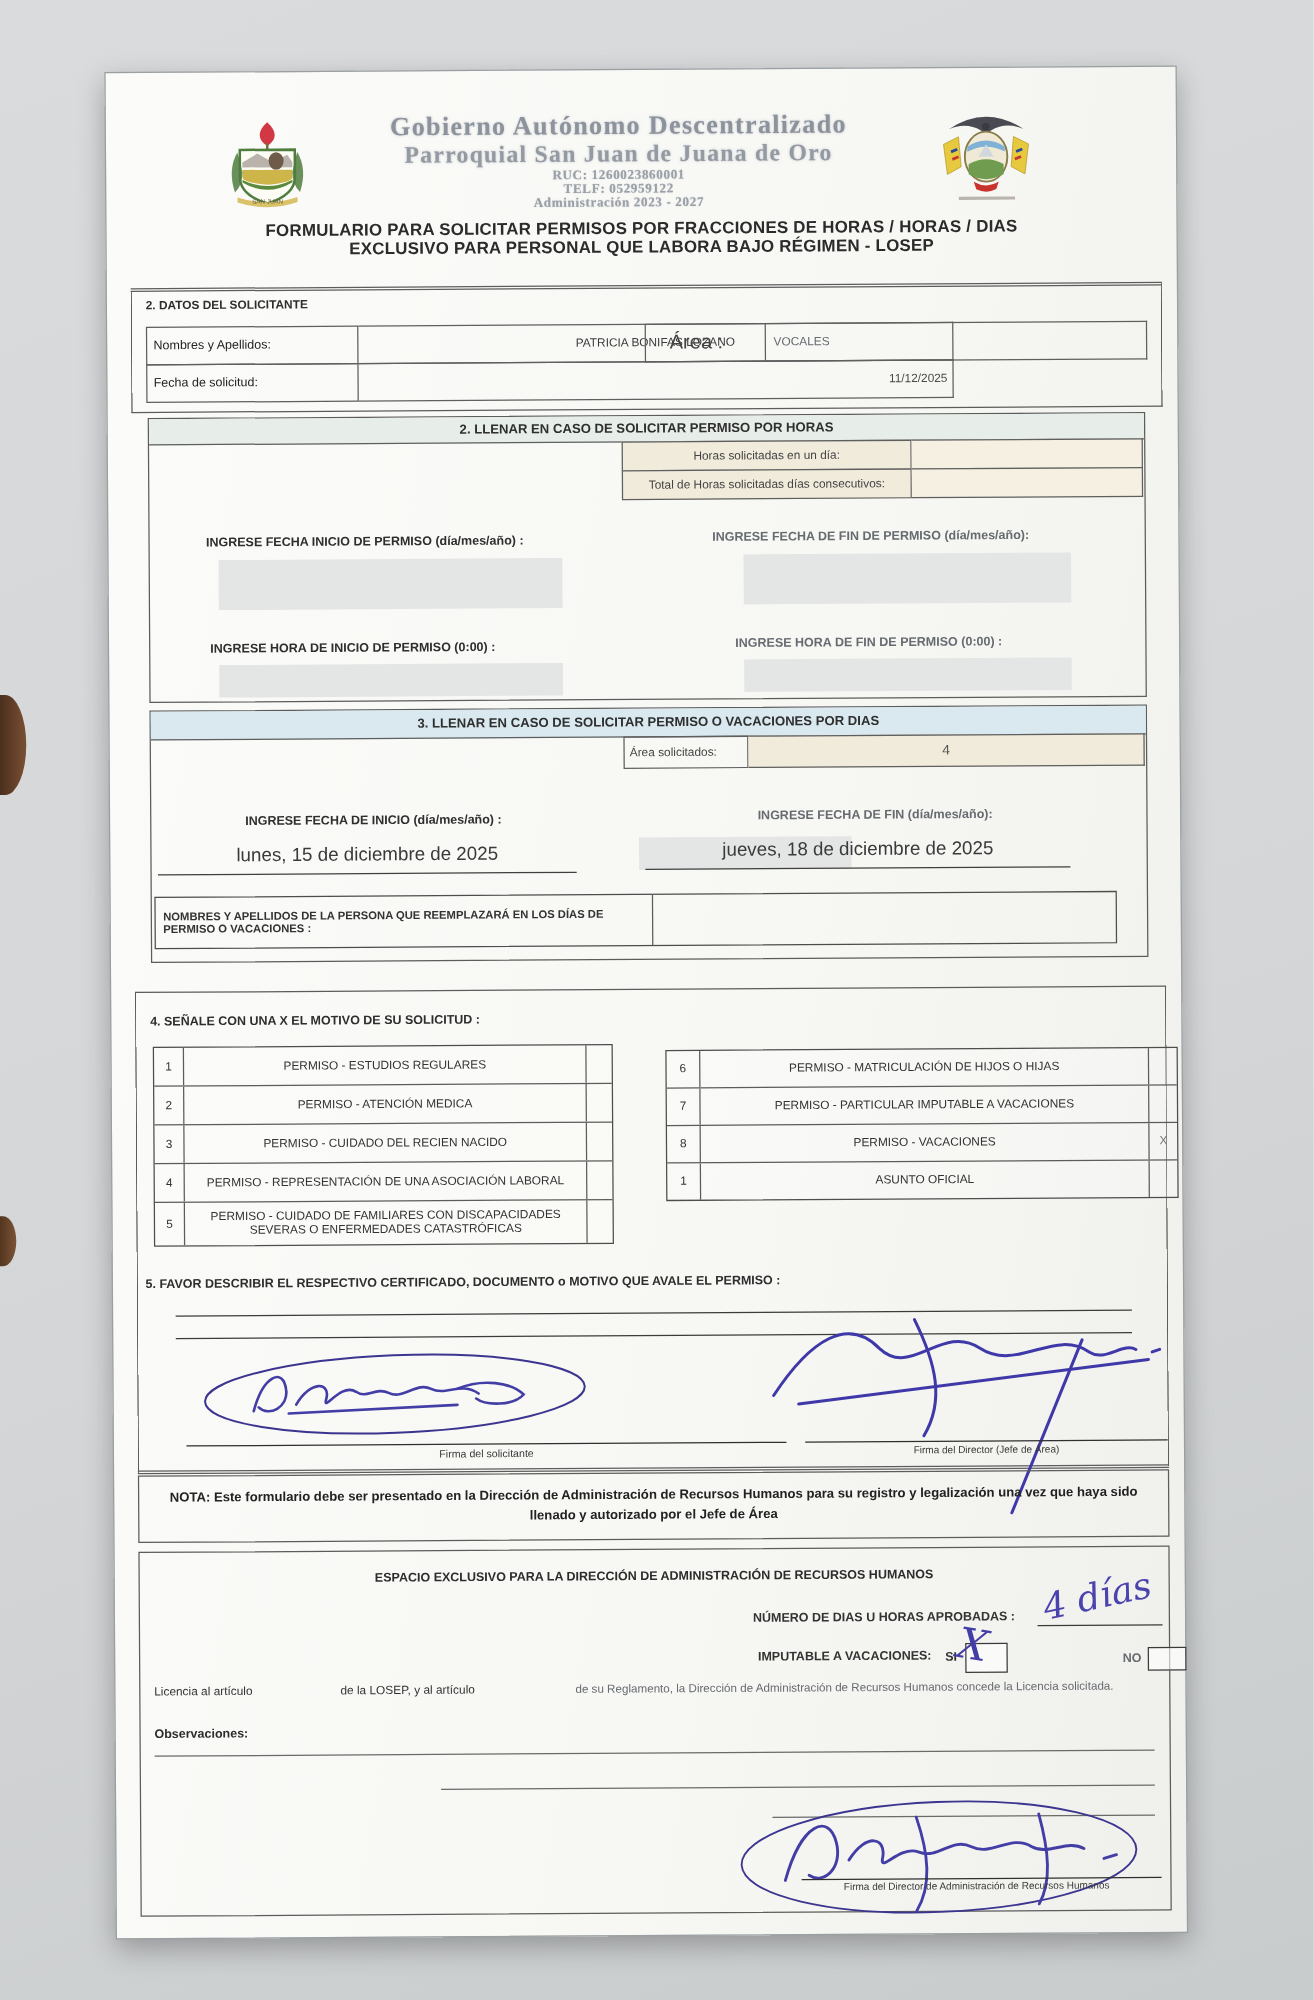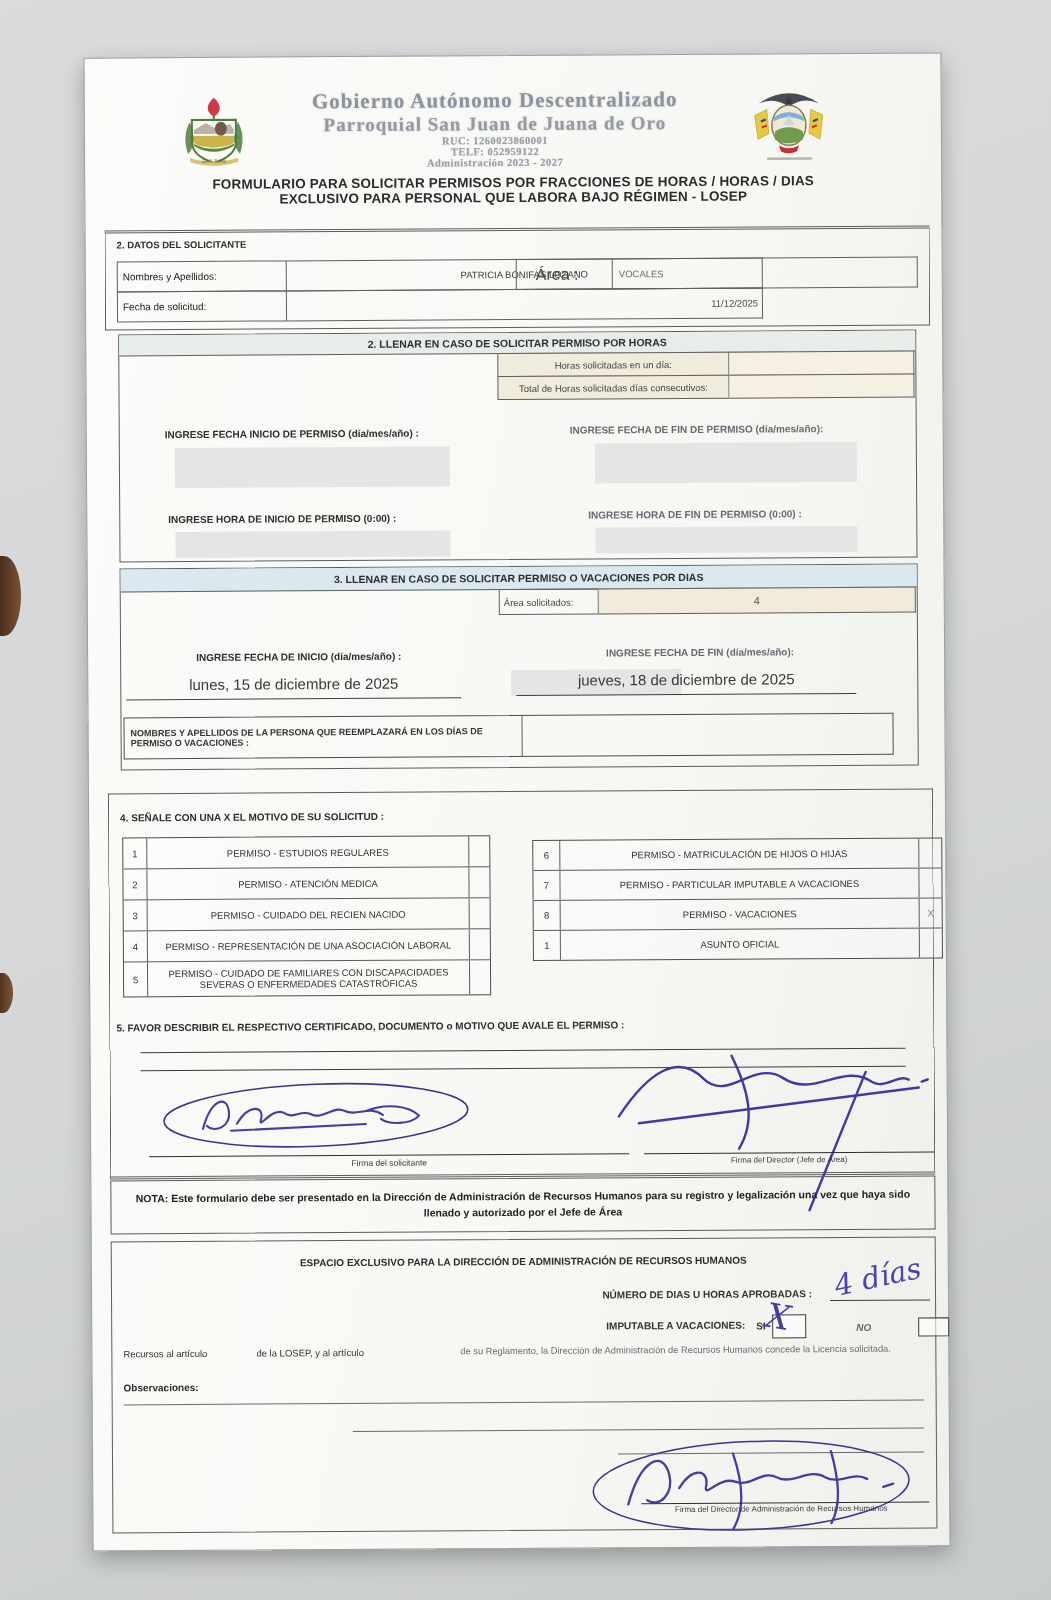--- a/index.html
+++ b/index.html
@@ -264,25 +264,25 @@
     <div class="abs bold" style="left:0;top:16px;width:100%;text-align:center;font-size:10px;color:#2c2c2c;">ESPACIO EXCLUSIVO PARA LA DIRECCIÓN DE ADMINISTRACIÓN DE RECURSOS HUMANOS</div>
 
     <div class="abs bold" style="left:380px;top:50px;width:320px;text-align:right;font-size:10px;color:#333;">NÚMERO DE DIAS U HORAS APROBADAS :</div>
     <div class="abs hand-dias" style="left:722px;top:22px;">4 días</div>
     <div class="abs" style="left:718px;top:62px;width:100px;border-top:1.6px solid #3a3a3a;"></div>
 
     <div class="abs bold" style="left:380px;top:81px;width:253px;text-align:right;font-size:10px;color:#333;">IMPUTABLE A VACACIONES:</div>
     <div class="abs" style="left:644px;top:82px;font-size:10px;font-weight:bold;color:#333;">SI</div>
     <div class="abs checkbox" style="left:660px;top:76px;width:32px;height:22px;"></div>
     <div class="abs hand" style="left:654px;top:58px;font-family:'DejaVu Serif',serif;font-style:italic;font-size:34px;transform:rotate(10deg);">X</div>
-    <div class="abs faded" style="left:744px;top:84px;font-size:10px;font-weight:bold;font-style:italic;">NO</div>
+    <div class="abs faded" style="left:786px;top:84px;font-size:10px;font-weight:bold;">NO</div>
     <div class="abs checkbox" style="left:806px;top:80px;width:29px;height:17px;"></div>
 
-    <div class="abs" style="left:11px;top:106px;font-size:9.5px;color:#333;">Recursos al artículo</div>
-    <div class="abs" style="left:144px;top:106px;font-size:9.5px;color:#333;">de la LOSEP, y al artículo</div>
+    <div class="abs" style="left:11px;top:106px;font-size:9.5px;color:#333;">Licencia al artículo</div>
+    <div class="abs" style="left:160px;top:106px;font-size:9.5px;color:#333;">de la LOSEP, y al artículo</div>
     <div class="abs faded" style="left:348px;top:106px;width:466px;font-size:9.3px;">de su Reglamento, la Dirección de Administración de Recursos Humanos concede la Licencia solicitada.</div>
 
     <div class="abs bold" style="left:11px;top:140px;font-size:10px;color:#2c2c2c;">Observaciones:</div>
     <div class="abs" style="left:11px;top:162px;width:800px;border-top:1px solid #6a6a6a;"></div>
     <div class="abs" style="left:240px;top:190px;width:571px;border-top:1px solid #6a6a6a;"></div>
     <div class="abs" style="left:505px;top:214px;width:306px;border-top:1px solid #6a6a6a;"></div>
 
     <div class="abs" style="left:470px;top:185px;width:340px;height:115px;">
       <svg width="340" height="115" viewBox="0 0 340 115" style="overflow:visible;">
         <ellipse cx="168" cy="62" rx="158" ry="44" fill="none" stroke="#3b3590" stroke-width="1.5" transform="rotate(-2 168 62)"></ellipse>

